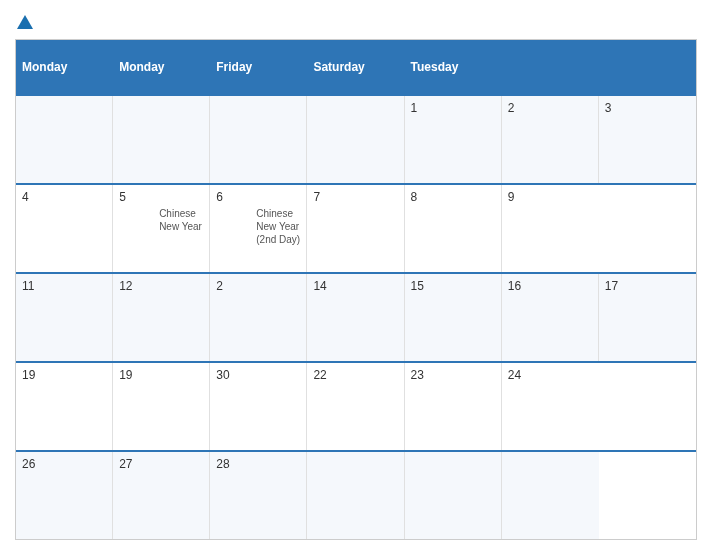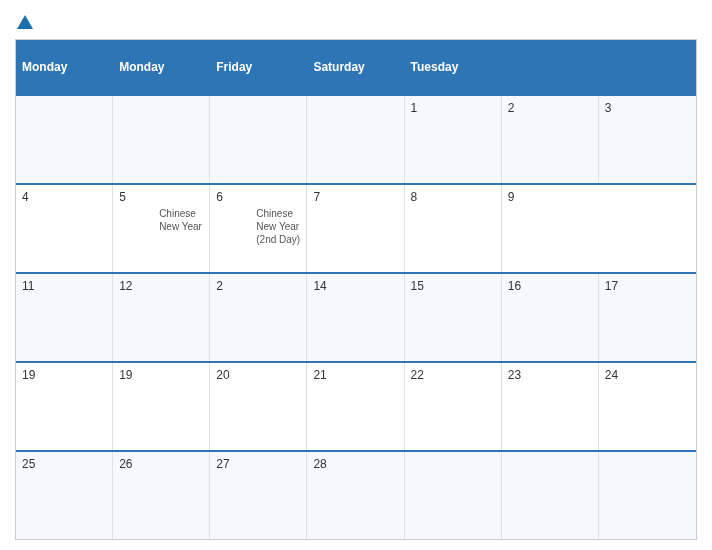--- a/index.html
+++ b/index.html
@@ -221,39 +221,33 @@
           </div>
         </div>
         <div class="week-row">
           <div class="day-cell shaded">
             <span class="day-number">19</span>
           </div>
           <div class="day-cell">
             <span class="day-number">19</span>
           </div>
           <div class="day-cell shaded">
-            <span class="day-number">20</span>
-          </div>
-          <div class="day-cell">
-            <span class="day-number">21</span>
+            <span class="day-number">30</span>
           </div>
           <div class="day-cell shaded">
             <span class="day-number">22</span>
           </div>
           <div class="day-cell">
             <span class="day-number">23</span>
           </div>
           <div class="day-cell shaded">
             <span class="day-number">24</span>
           </div>
         </div>
         <div class="week-row">
-          <div class="day-cell">
-            <span class="day-number">25</span>
-          </div>
           <div class="day-cell shaded">
             <span class="day-number">26</span>
           </div>
           <div class="day-cell">
             <span class="day-number">27</span>
           </div>
           <div class="day-cell shaded">
             <span class="day-number">28</span>
           </div>
           <div class="day-cell"></div>

